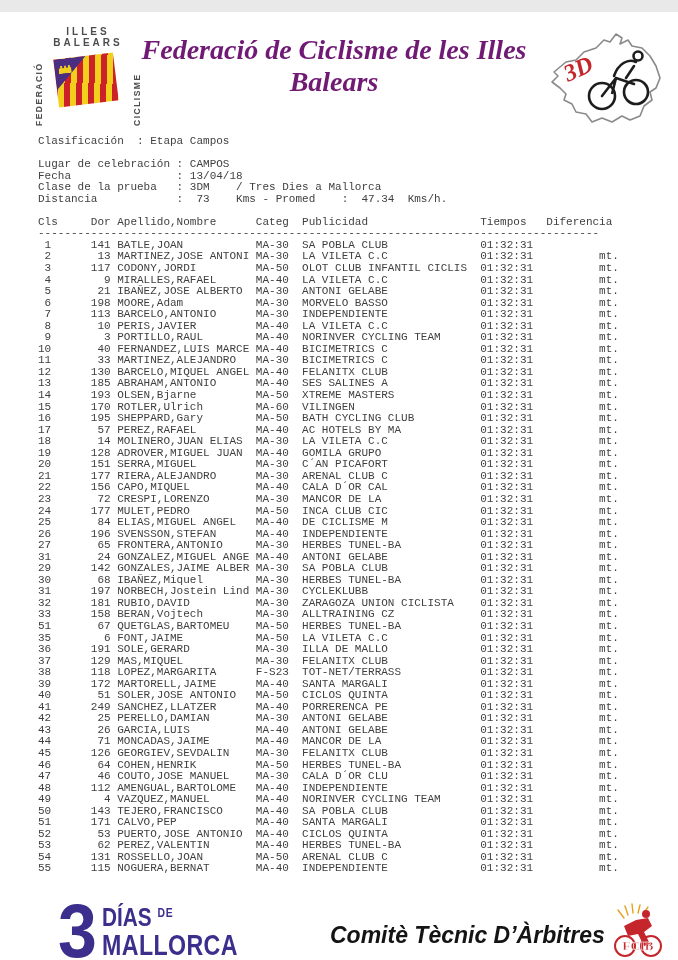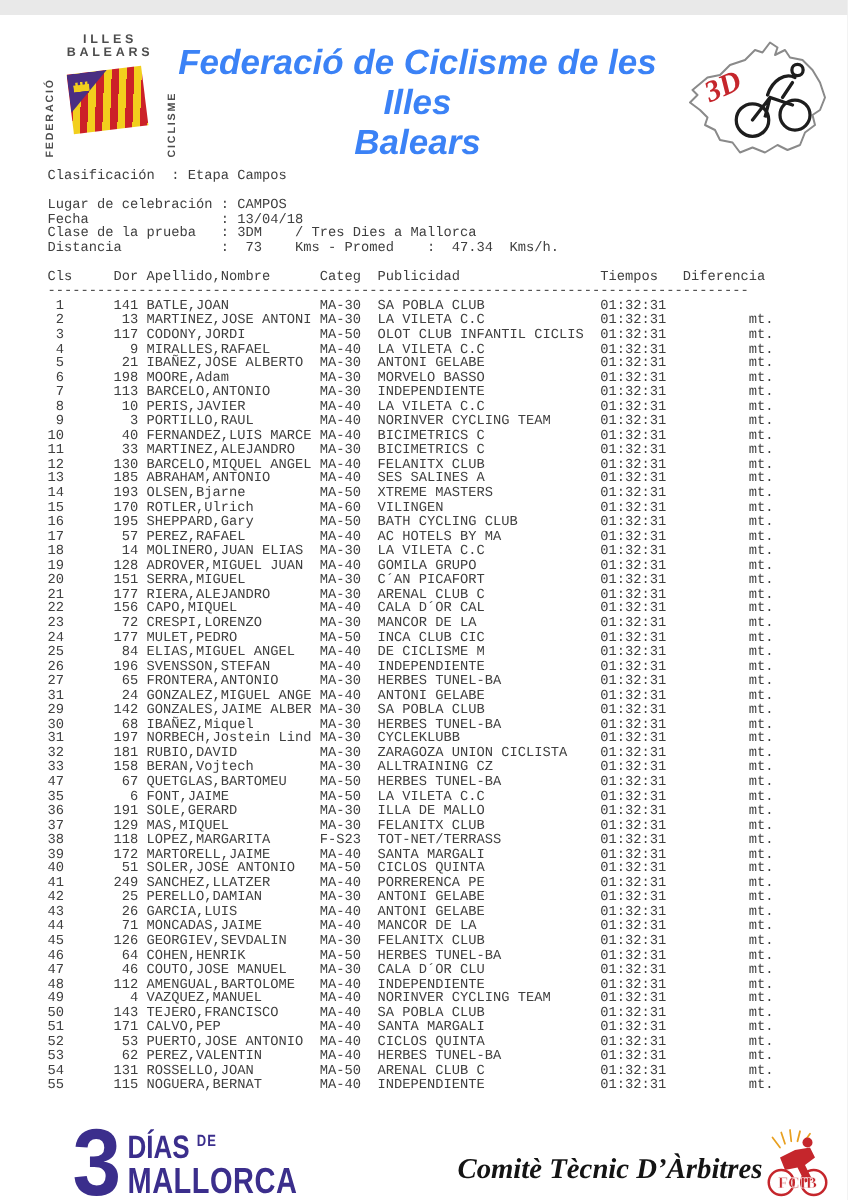--- a/index.html
+++ b/index.html
@@ -17,40 +17,40 @@
   .club-side.right{right:0;top:26px;height:76px;}
   .flag{position:absolute;left:22px;top:32px;width:60px;height:48px;
     transform:rotate(-7deg);
     background:repeating-linear-gradient(99deg,#cc2128 0 6px,#f2cf1d 6px 12px);}
   .flag .purple{position:absolute;inset:0;background:#4a2e82;
     clip-path:polygon(0 0,54% 0,0 64%);}
   .flag .castle{position:absolute;left:4px;top:7px;width:13px;height:8px;background:#f2cf1d;
     clip-path:polygon(0 100%,0 30%,15% 30%,15% 0,30% 0,30% 30%,45% 30%,45% 0,60% 0,60% 30%,75% 30%,75% 0,90% 0,90% 30%,100% 30%,100% 100%);}
   
   .fed-title{position:absolute;left:128px;top:22px;width:412px;text-align:center;
-    font-family:Liberation Sans, sans-serif;font-style:italic;font-weight:bold;
-    font-size:28px;line-height:32px;color:#3b82f6;}
+    font-family:Liberation Serif, serif;font-style:italic;font-weight:bold;
+    font-size:28px;line-height:32px;color:#701a75;}
   
   .island{position:absolute;left:546px;top:14px;width:122px;height:112px;}
   
   .mono{position:absolute;left:38px;top:124px;color:#3f3f3f;
     font-family:Liberation Mono, monospace;
     font-size:11px;line-height:11.55px;}
   .mono-line{white-space:pre;height:11.55px;}
   
   .days-logo{position:absolute;left:58px;top:888px;display:flex;color:#3b2e8c;}
   .days-3{font-size:76px;font-weight:bold;line-height:62px;letter-spacing:-2px;
     transform:scaleX(.92);transform-origin:left top;}
   .days-text{margin-left:4px;transform:scaleX(.8);transform-origin:left top;white-space:nowrap;}
   .days-line1{font-size:26px;font-weight:bold;line-height:26px;}
   .days-line1 .small{font-size:13px;font-weight:bold;vertical-align:9px;letter-spacing:1px;}
   .days-line2{font-size:29px;font-weight:bold;line-height:29px;letter-spacing:.5px;margin-top:1px;}
   
-  .committee{position:absolute;left:330px;top:910px;width:280px;text-align:right;
-    font-family:Liberation Serif, serif;font-style:italic;font-weight:bold;
+  .committee{position:absolute;left:330px;top:910px;width:280px;text-align:left;
+    font-family:Liberation Sans, sans-serif;font-style:italic;font-weight:bold;
     font-size:23px;color:#141414;}
   .fcib{position:absolute;left:610px;top:890px;width:56px;height:62px;}
 </style>
 </head>
 <body>
 
 <div class="page">
 
   <div class="club-logo">
     <div class="club-top">
@@ -121,21 +121,21 @@
       <div class="mono-line">24      177 MULET,PEDRO          MA-50  INCA CLUB CIC              01:32:31          mt.</div>
       <div class="mono-line">25       84 ELIAS,MIGUEL ANGEL   MA-40  DE CICLISME M              01:32:31          mt.</div>
       <div class="mono-line">26      196 SVENSSON,STEFAN      MA-40  INDEPENDIENTE              01:32:31          mt.</div>
       <div class="mono-line">27       65 FRONTERA,ANTONIO     MA-30  HERBES TUNEL-BA            01:32:31          mt.</div>
       <div class="mono-line">31       24 GONZALEZ,MIGUEL ANGE MA-40  ANTONI GELABE              01:32:31          mt.</div>
       <div class="mono-line">29      142 GONZALES,JAIME ALBER MA-30  SA POBLA CLUB              01:32:31          mt.</div>
       <div class="mono-line">30       68 IBAÑEZ,Miquel        MA-30  HERBES TUNEL-BA            01:32:31          mt.</div>
       <div class="mono-line">31      197 NORBECH,Jostein Lind MA-30  CYCLEKLUBB                 01:32:31          mt.</div>
       <div class="mono-line">32      181 RUBIO,DAVID          MA-30  ZARAGOZA UNION CICLISTA    01:32:31          mt.</div>
       <div class="mono-line">33      158 BERAN,Vojtech        MA-30  ALLTRAINING CZ             01:32:31          mt.</div>
-      <div class="mono-line">47       67 QUETGLAS,BARTOMEU    MA-50  HERBES TUNEL-BA            01:32:31          mt.</div>
+      <div class="mono-line">51       67 QUETGLAS,BARTOMEU    MA-50  HERBES TUNEL-BA            01:32:31          mt.</div>
       <div class="mono-line">35        6 FONT,JAIME           MA-50  LA VILETA C.C              01:32:31          mt.</div>
       <div class="mono-line">36      191 SOLE,GERARD          MA-30  ILLA DE MALLO              01:32:31          mt.</div>
       <div class="mono-line">37      129 MAS,MIQUEL           MA-30  FELANITX CLUB              01:32:31          mt.</div>
       <div class="mono-line">38      118 LOPEZ,MARGARITA      F-S23  TOT-NET/TERRASS            01:32:31          mt.</div>
       <div class="mono-line">39      172 MARTORELL,JAIME      MA-40  SANTA MARGALI              01:32:31          mt.</div>
       <div class="mono-line">40       51 SOLER,JOSE ANTONIO   MA-50  CICLOS QUINTA              01:32:31          mt.</div>
       <div class="mono-line">41      249 SANCHEZ,LLATZER      MA-40  PORRERENCA PE              01:32:31          mt.</div>
       <div class="mono-line">42       25 PERELLO,DAMIAN       MA-30  ANTONI GELABE              01:32:31          mt.</div>
       <div class="mono-line">43       26 GARCIA,LUIS          MA-40  ANTONI GELABE              01:32:31          mt.</div>
       <div class="mono-line">44       71 MONCADAS,JAIME       MA-40  MANCOR DE LA               01:32:31          mt.</div>

